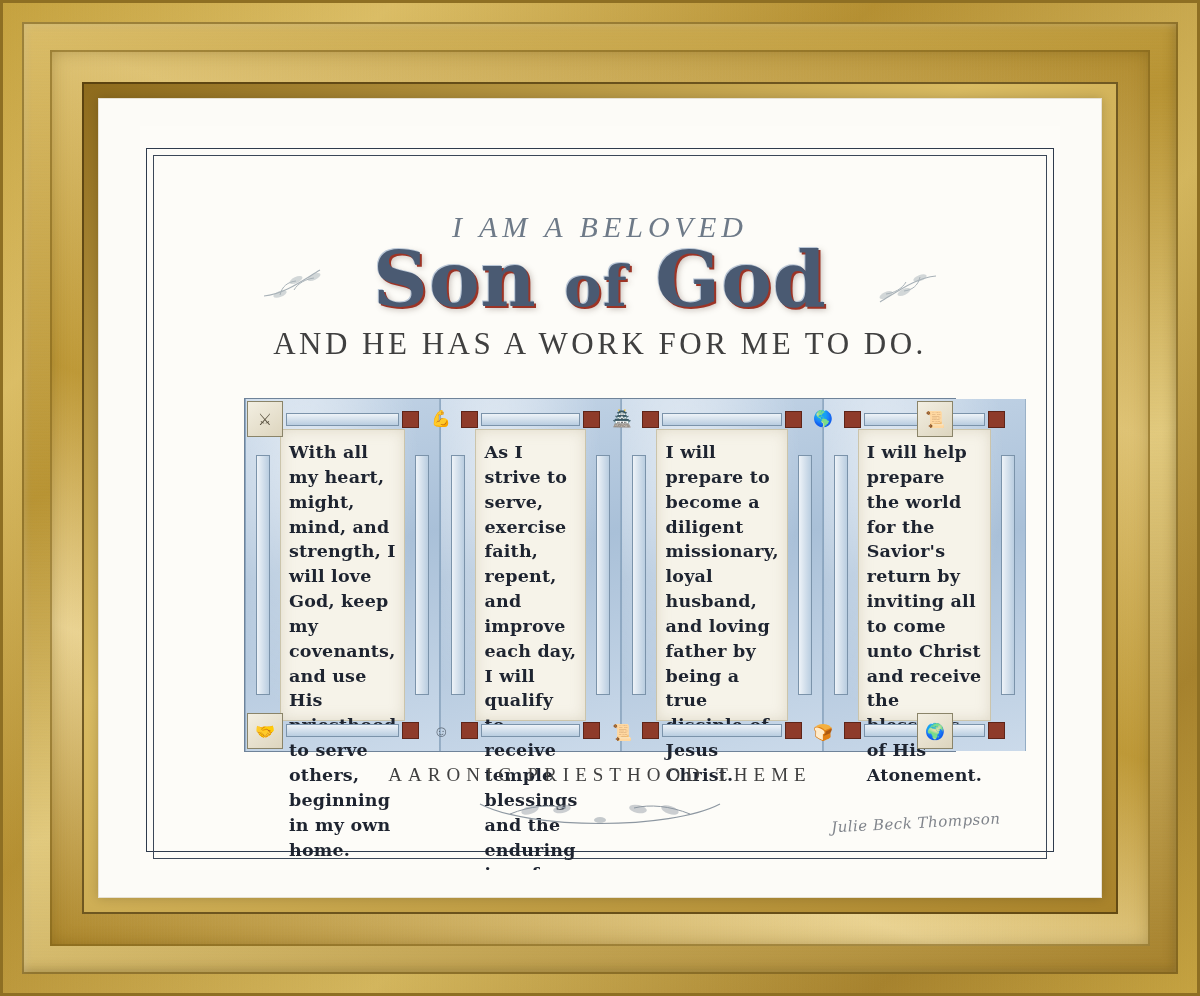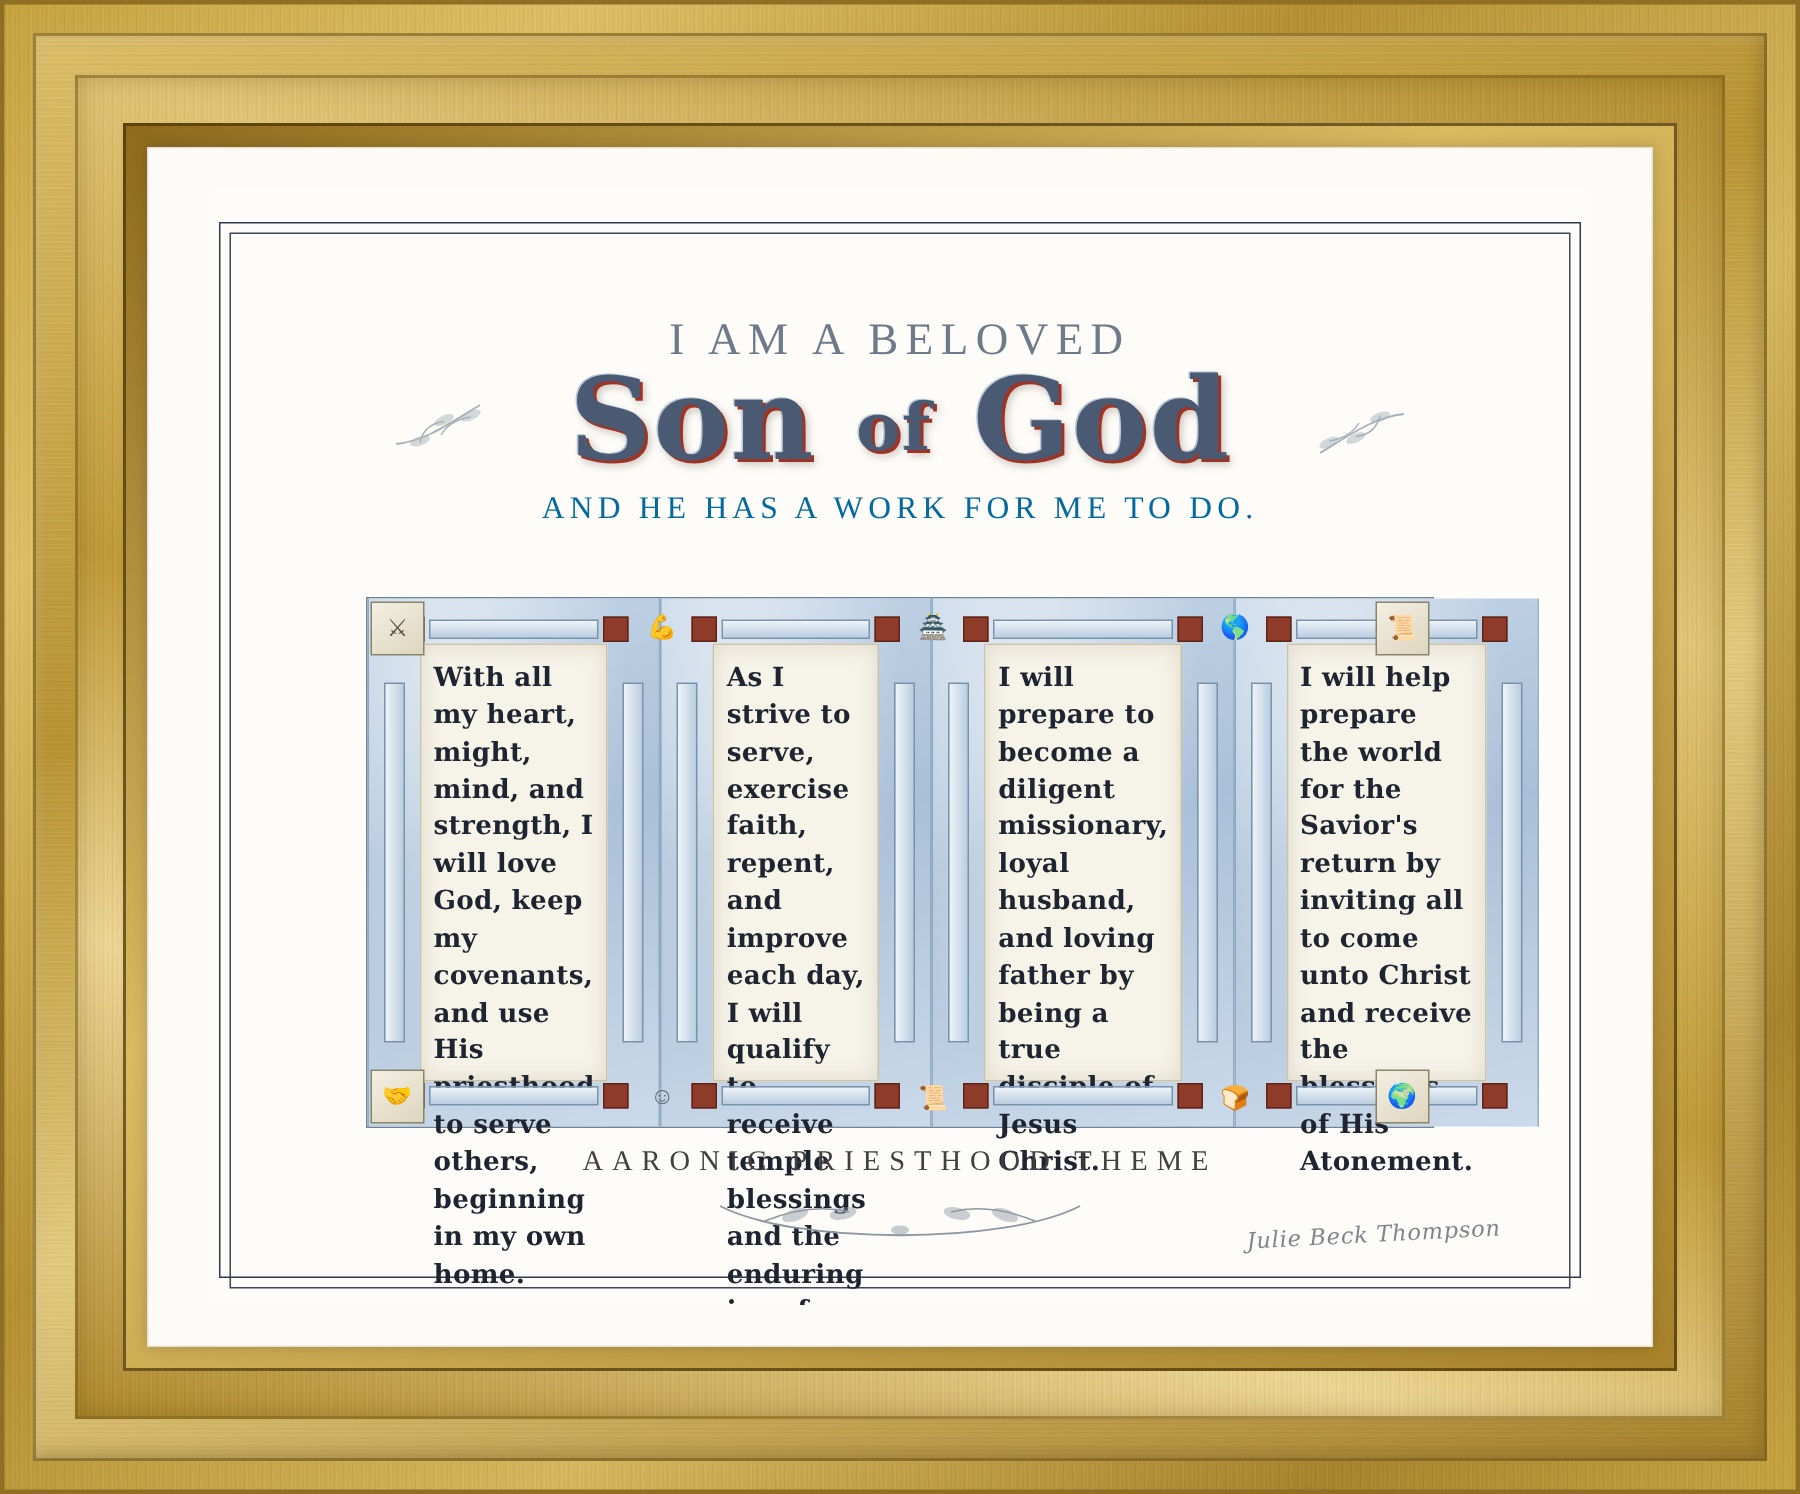--- a/index.html
+++ b/index.html
@@ -109,57 +109,58 @@
     top: 84px;
     text-align: center;
   }
   .line-top {
     font-family: "Liberation Serif", serif;
     font-size: 30px;
     letter-spacing: 5px;
     color: #6e7a88;
     text-transform: uppercase;
     font-weight: 400;
+    font-style: italic;
   }
   .line-main {
     position: relative;
     margin-top: -4px;
     font-family: "DejaVu Serif", serif;
     font-size: 76px;
     font-weight: 700;
     letter-spacing: 1px;
     color: #4a5a72;
     text-shadow:
       2px 2px 0 #9d3426,
       -1px -1px 0 #b9c6d6,
       3px 3px 6px rgba(90,70,60,0.35);
     line-height: 1.05;
   }
   .line-main .word-small {
-    font-size: 44px;
+    font-size: 56px;
     vertical-align: middle;
   }
   .flourish-left, .flourish-right {
     position: absolute;
     top: 50%;
     transform: translateY(-50%);
     width: 90px;
     height: 60px;
     color: #9aa5ad;
     opacity: 0.85;
   }
   .flourish-left { left: 120px; }
   .flourish-right { right: 120px; }
 
   .line-bottom {
     margin-top: 6px;
     font-family: "Liberation Serif", serif;
-    font-size: 21px;
+    font-size: 31px;
     letter-spacing: 3.5px;
-    color: #0369a1;
+    color: #404040;
     text-transform: uppercase;
   }
 
   
   .panels-wrap {
     position: absolute;
     left: 104px;
     right: 104px;
     top: 272px;
     height: 352px;

